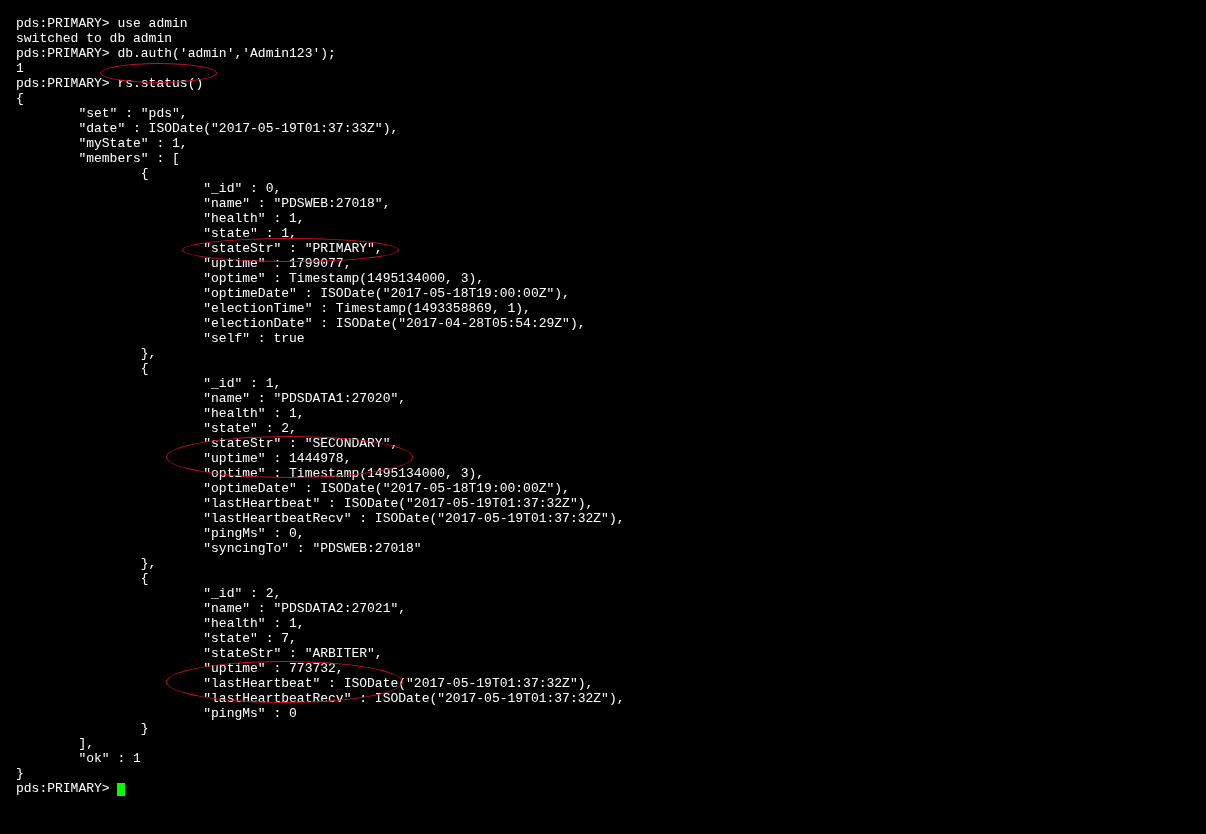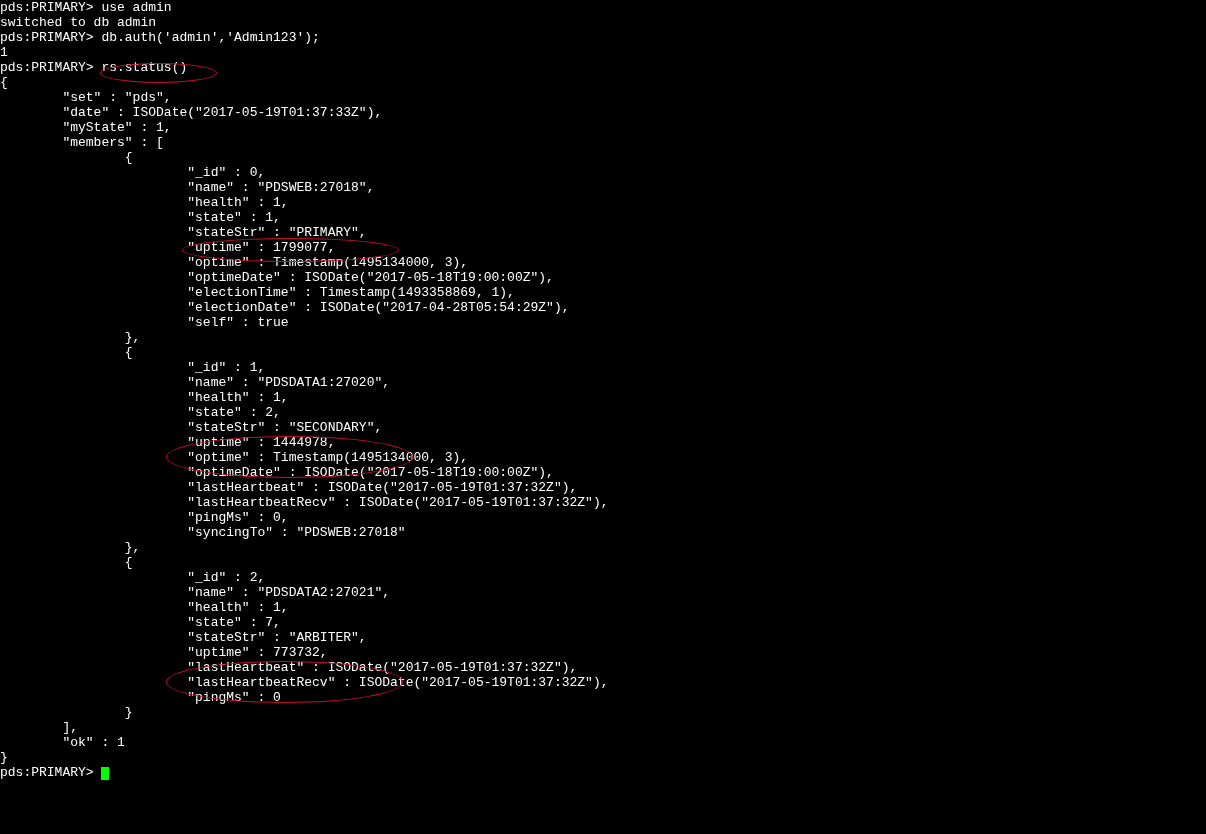--- a/index.html
+++ b/index.html
@@ -1,18 +1,18 @@
 <!DOCTYPE html>
 <html><head>
 <meta charset="utf-8">
 <style>
   html,body{margin:0;padding:0;background:#000;color:#fff;
     font-family:Consolas,"Lucida Console","Courier New",monospace;
     font-size:13px;line-height:15px;width:1206px;height:834px;overflow:hidden}
-  .terminal{padding:0;white-space:pre;position:relative}
+  .terminal{padding:16px;white-space:pre;position:relative}
   .line{display:block;height:15px}
   .cursor{display:inline-block;width:8px;height:13px;background:#00ff00;vertical-align:text-bottom}
   .ellipse{position:absolute;border:1px solid #c8102e;border-radius:50%;pointer-events:none}
 </style>
 </head>
 <body>
 
 <div class="terminal" id="term"><span class="line">pds:PRIMARY&gt; use admin</span><span class="line">switched to db admin</span><span class="line">pds:PRIMARY&gt; db.auth('admin','Admin123');</span><span class="line">1</span><span class="line">pds:PRIMARY&gt; rs.status()</span><span class="line">{</span><span class="line">        "set" : "pds",</span><span class="line">        "date" : ISODate("2017-05-19T01:37:33Z"),</span><span class="line">        "myState" : 1,</span><span class="line">        "members" : [</span><span class="line">                {</span><span class="line">                        "_id" : 0,</span><span class="line">                        "name" : "PDSWEB:27018",</span><span class="line">                        "health" : 1,</span><span class="line">                        "state" : 1,</span><span class="line">                        "stateStr" : "PRIMARY",</span><span class="line">                        "uptime" : 1799077,</span><span class="line">                        "optime" : Timestamp(1495134000, 3),</span><span class="line">                        "optimeDate" : ISODate("2017-05-18T19:00:00Z"),</span><span class="line">                        "electionTime" : Timestamp(1493358869, 1),</span><span class="line">                        "electionDate" : ISODate("2017-04-28T05:54:29Z"),</span><span class="line">                        "self" : true</span><span class="line">                },</span><span class="line">                {</span><span class="line">                        "_id" : 1,</span><span class="line">                        "name" : "PDSDATA1:27020",</span><span class="line">                        "health" : 1,</span><span class="line">                        "state" : 2,</span><span class="line">                        "stateStr" : "SECONDARY",</span><span class="line">                        "uptime" : 1444978,</span><span class="line">                        "optime" : Timestamp(1495134000, 3),</span><span class="line">                        "optimeDate" : ISODate("2017-05-18T19:00:00Z"),</span><span class="line">                        "lastHeartbeat" : ISODate("2017-05-19T01:37:32Z"),</span><span class="line">                        "lastHeartbeatRecv" : ISODate("2017-05-19T01:37:32Z"),</span><span class="line">                        "pingMs" : 0,</span><span class="line">                        "syncingTo" : "PDSWEB:27018"</span><span class="line">                },</span><span class="line">                {</span><span class="line">                        "_id" : 2,</span><span class="line">                        "name" : "PDSDATA2:27021",</span><span class="line">                        "health" : 1,</span><span class="line">                        "state" : 7,</span><span class="line">                        "stateStr" : "ARBITER",</span><span class="line">                        "uptime" : 773732,</span><span class="line">                        "lastHeartbeat" : ISODate("2017-05-19T01:37:32Z"),</span><span class="line">                        "lastHeartbeatRecv" : ISODate("2017-05-19T01:37:32Z"),</span><span class="line">                        "pingMs" : 0</span><span class="line">                }</span><span class="line">        ],</span><span class="line">        "ok" : 1</span><span class="line">}</span><span class="line">pds:PRIMARY&gt; <span class="cursor"></span></span><div class="ellipse" style="top: 63px; left: 100px; width: 115px; height: 18px;"></div><div class="ellipse" style="top: 238px; left: 182px; width: 215px; height: 22px;"></div><div class="ellipse" style="top: 436px; left: 166px; width: 245px; height: 40px;"></div><div class="ellipse" style="top: 661px; left: 166px; width: 235px; height: 40px;"></div></div>
 
 </body></html>

